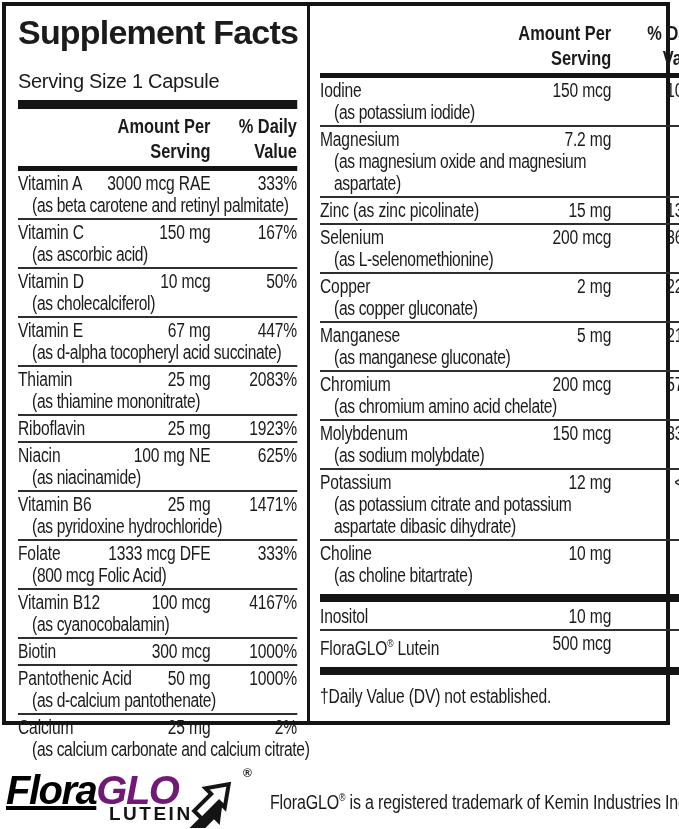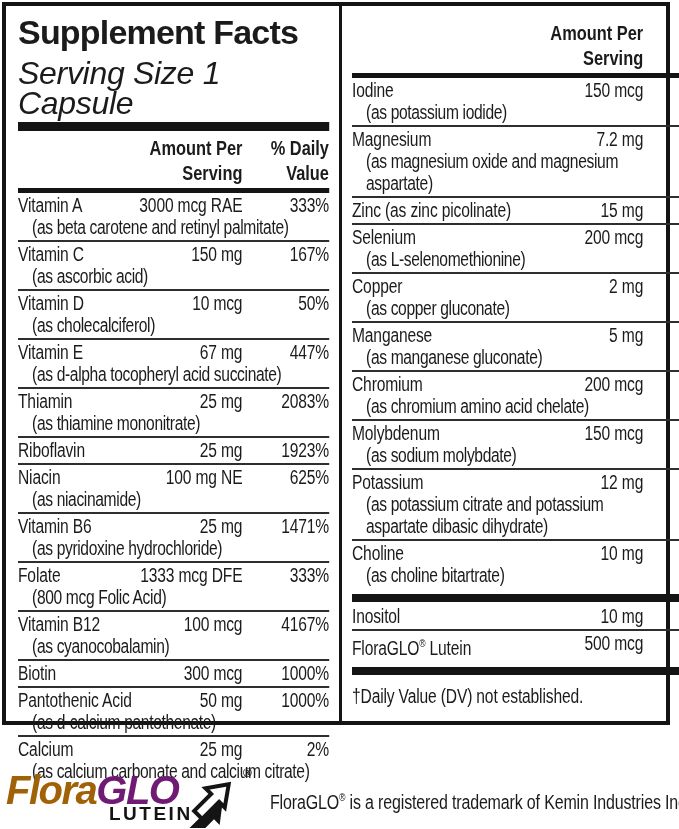--- a/index.html
+++ b/index.html
@@ -3,25 +3,25 @@
 <meta charset="utf-8">
 <style>
   html,body{margin:0;padding:0;background:#ffffff;}
   body{font-family:"Liberation Sans", sans-serif; color:#1b1b1b; -webkit-font-smoothing:antialiased;}
   .sheet{position:relative;width:679px;height:829px;background:#fff;overflow:hidden;}
 
   
   .panel{position:absolute;left:2px;top:2px;width:668px;height:723px;border:4px solid #141414;
          box-sizing:border-box;display:flex;background:#fff;}
   .col{box-sizing:border-box;}
-  .col-left{width:336px;border-right:3px solid #141414;padding:4px 10px 0 12px;}
+  .col-left{width:304px;border-right:3px solid #141414;padding:4px 10px 0 12px;}
   .col-right{flex:1;padding:10px 10px 0 10px;}
 
   .panel-title{font-size:34px;font-weight:bold;letter-spacing:-0.8px;line-height:40px;margin-top:2px;white-space:nowrap;}
-  .serving{font-size:32px;line-height:30px;margin:6px 0 4px 0;letter-spacing:-0.3px;font-style:italic;}
+  .serving{font-size:20px;line-height:30px;margin:14px 0 4px 0;letter-spacing:-0.3px;}
 
   
   .cond{width:128.2%;transform:scaleX(0.78);transform-origin:0 0;}
 
   .bar{background:#141414;}
   .b9{height:9px;margin:2px 0 3px 0;}
   .b5{height:5px;margin:3px 0 0 0;}
   .b8{height:8px;margin:6px 0 2px 0;}
 
   .colhead{display:grid;grid-template-columns:auto 1fr var(--pctw);column-gap:6px;
@@ -47,21 +47,21 @@
 
   
   .bottom{position:absolute;left:6px;top:731px;width:673px;}
   .oi{width:125%;transform:scaleX(0.8);transform-origin:0 0;}
   .oi-line{font-size:20px;line-height:25px;white-space:nowrap;letter-spacing:-0.2px;}
   .oi-line b{letter-spacing:-0.2px;}
 
   .brandrow{position:absolute;left:6px;top:770px;display:flex;align-items:center;}
   .logo{position:relative;width:258px;height:58px;flex:none;}
   .logo-text{font-style:italic;font-weight:bold;font-size:40px;line-height:40px;letter-spacing:-1.5px;white-space:nowrap;}
-  .flora{color:#a16207;}
+  .flora{color:#000000;text-decoration:underline;}
   .glo{color:#701a75;}
   .lutein{position:absolute;left:103px;top:33px;font-weight:bold;font-size:19px;letter-spacing:2.5px;color:#141414;font-style:normal;}
   .logo-arrow{position:absolute;left:176px;top:0px;}
   .logo-reg{position:absolute;left:237px;top:-4px;font-size:12px;font-weight:bold;}
   .trademark{margin-left:6px;font-size:20px;line-height:24px;white-space:nowrap;width:125%;transform:scaleX(0.8);transform-origin:0 0;letter-spacing:-0.2px;}
 </style>
 </head>
 <body>
 
 <div class="sheet">

